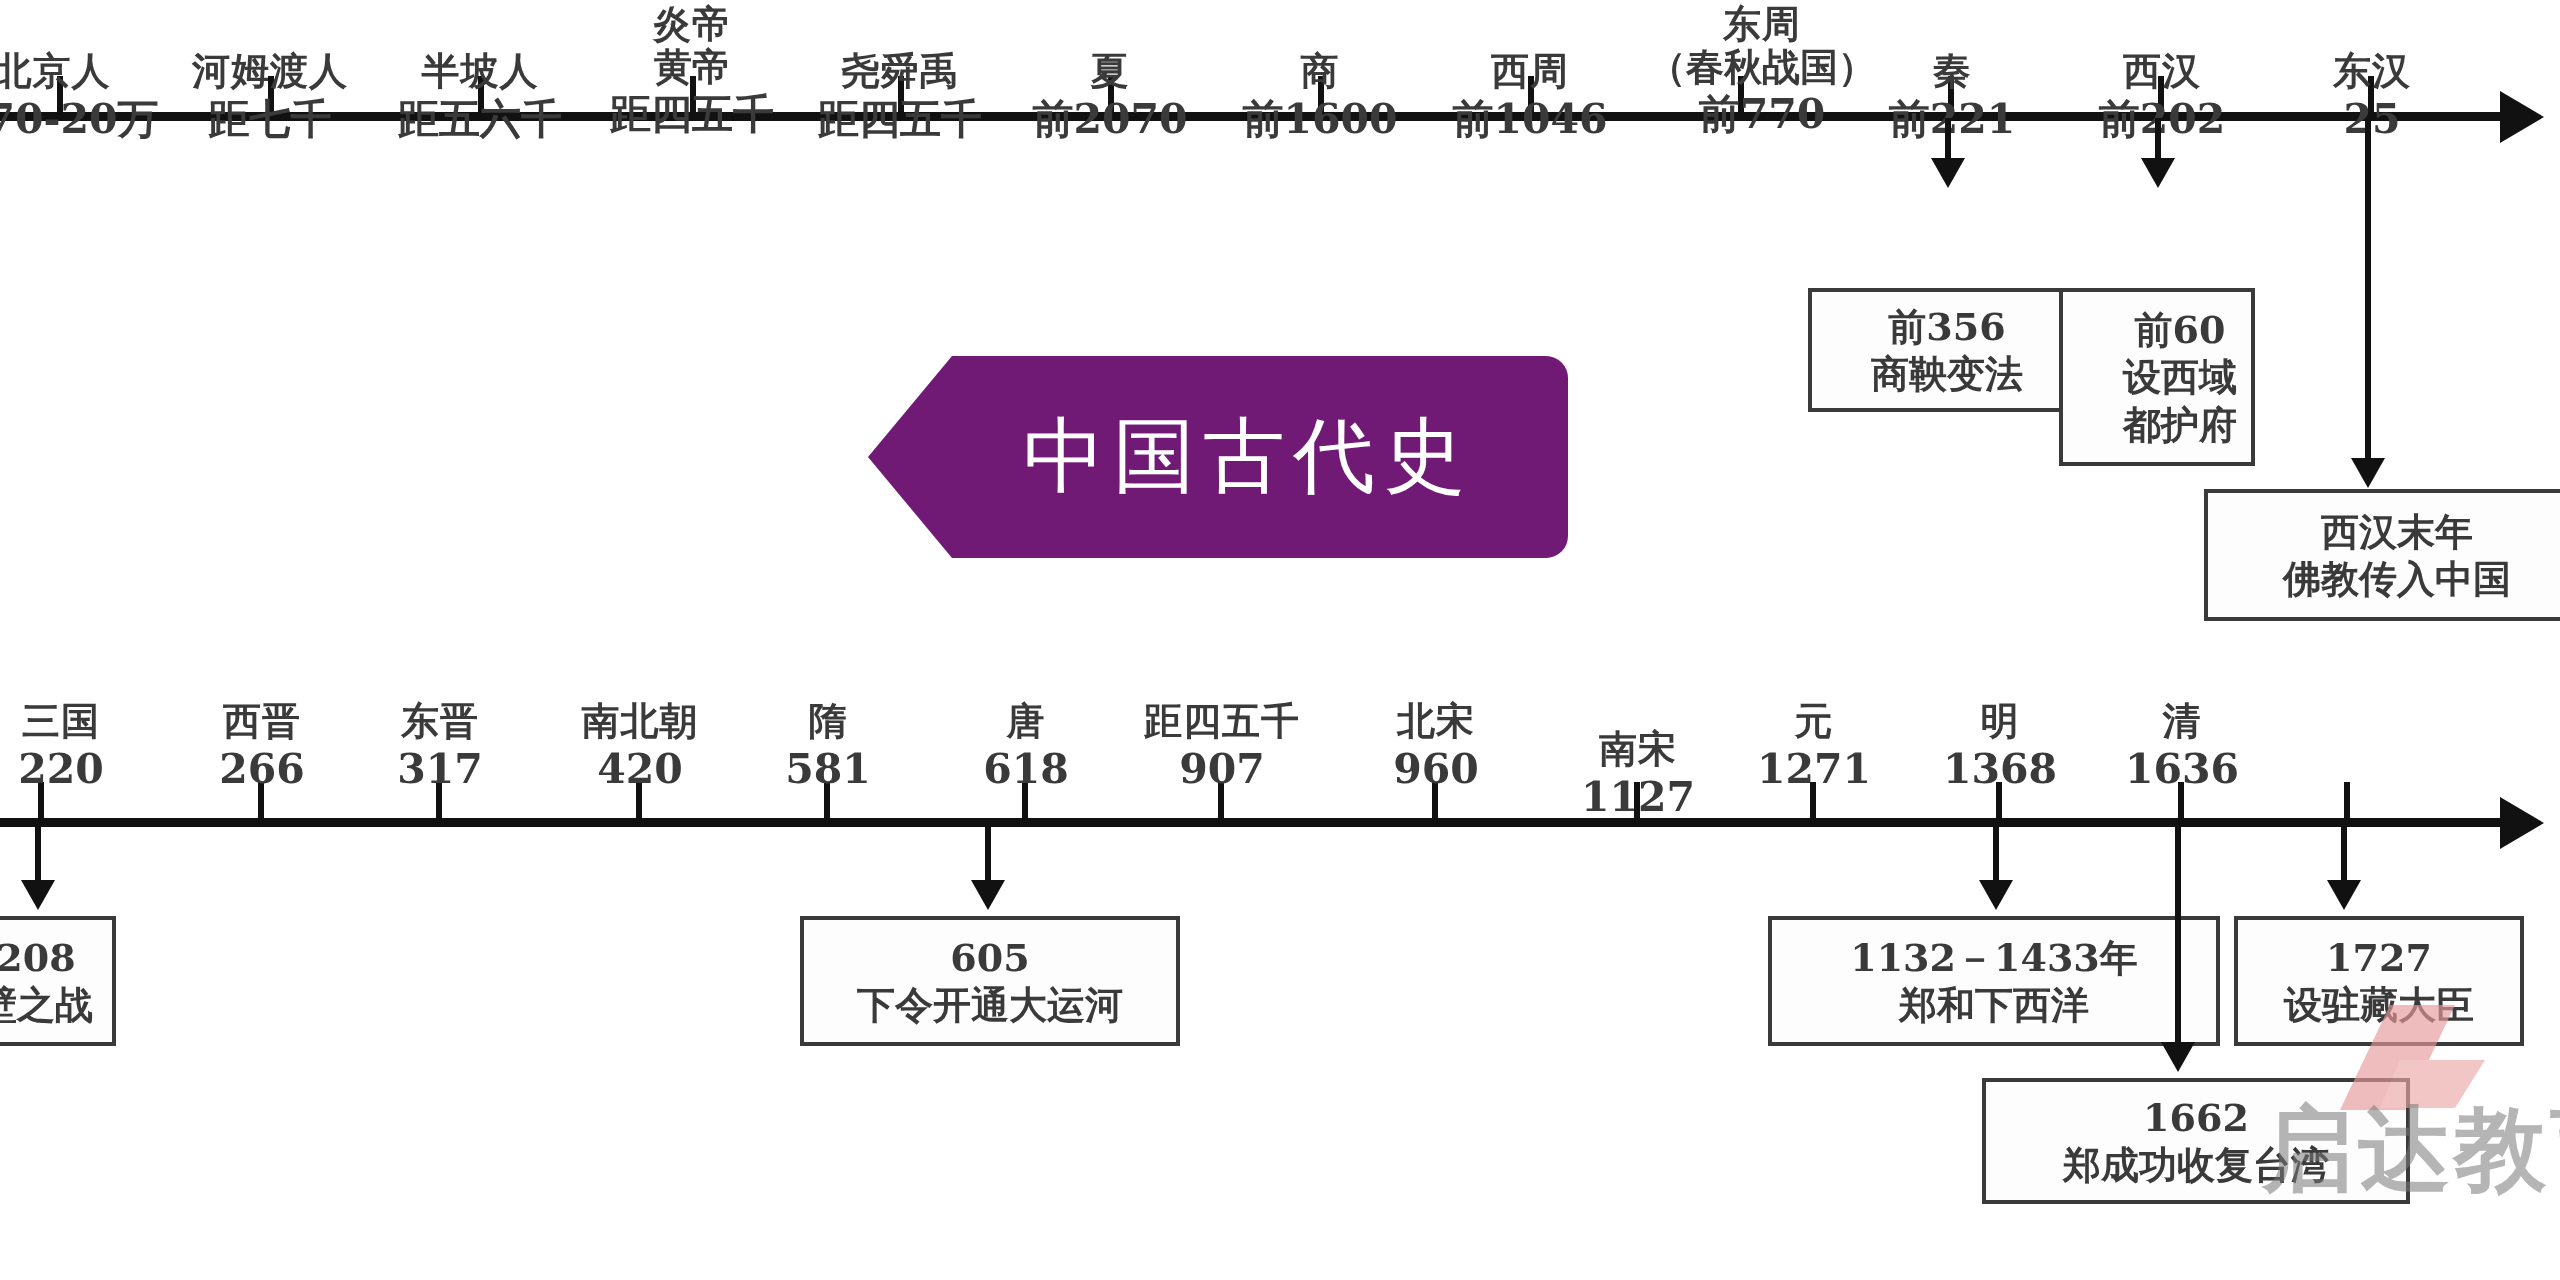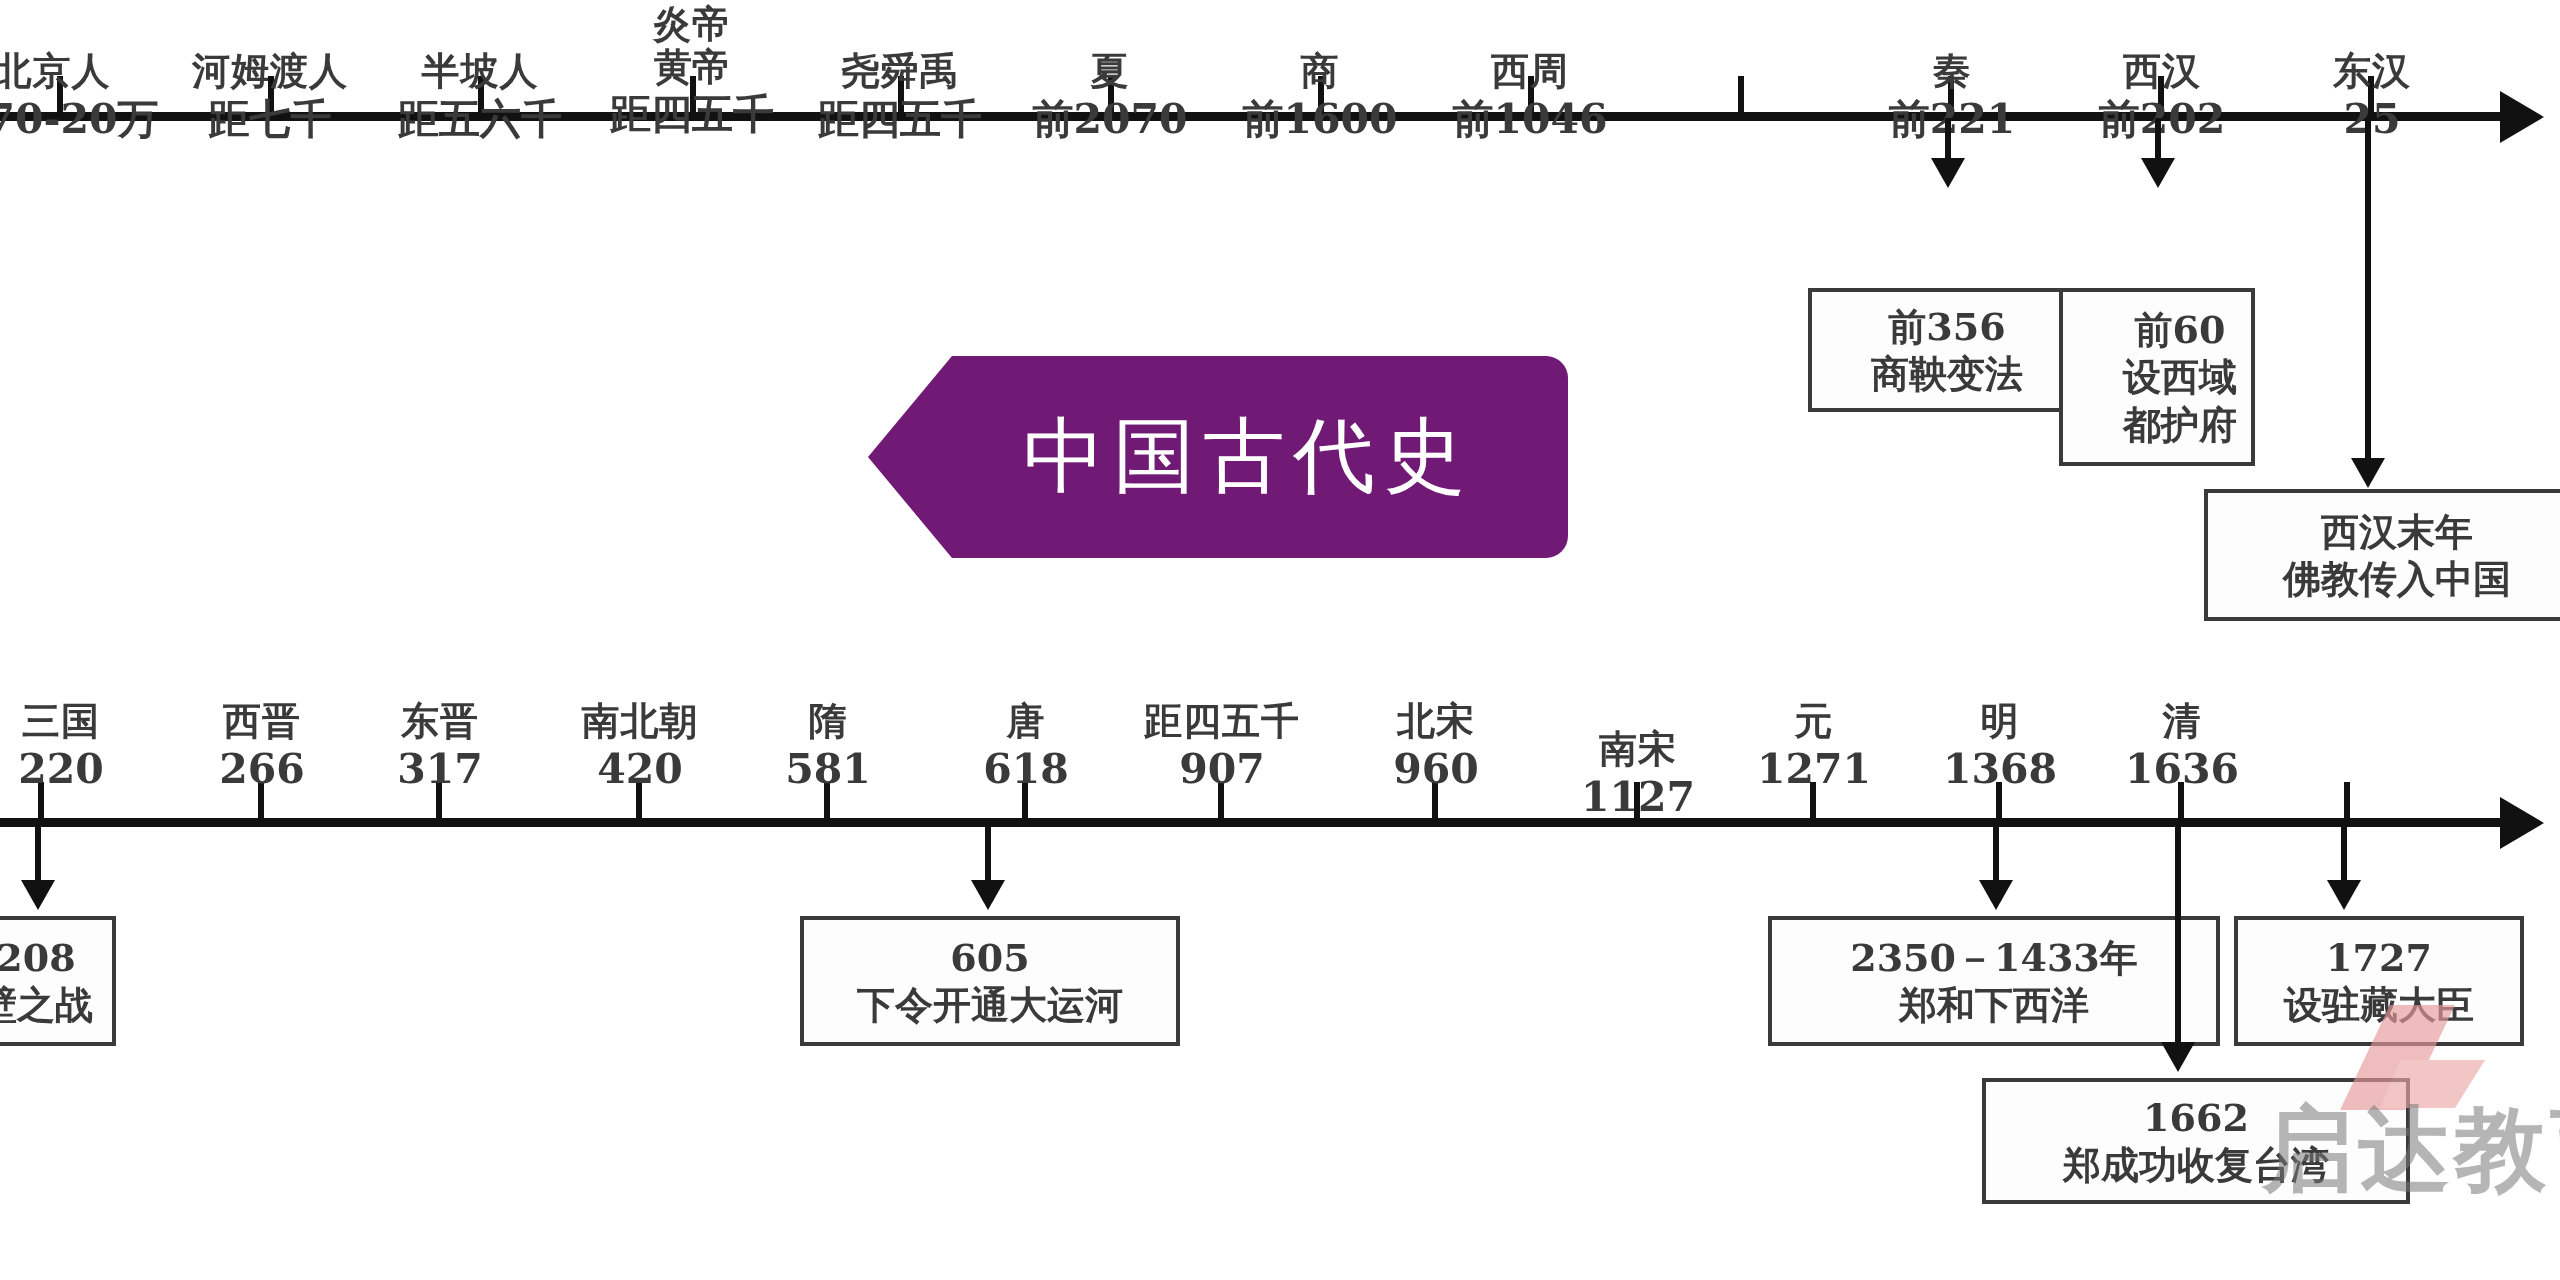--- a/index.html
+++ b/index.html
@@ -167,20 +167,25 @@
     <span class="era-date">前2070</span>
   </div>
   <div class="era" style="left:1320px;top:50px;">
     <span class="era-name">商</span>
     <span class="era-date">前1600</span>
   </div>
   <div class="era" style="left:1530px;top:50px;">
     <span class="era-name">西周</span>
     <span class="era-date">前1046</span>
   </div>
+  <div class="era" style="left:1762px;top:3px;">
+    <span class="era-name">东周</span>
+    <span class="era-name2">（春秋战国）</span>
+    <span class="era-date">前770</span>
+  </div>
   <div class="era" style="left:1952px;top:50px;">
     <span class="era-name">秦</span>
     <span class="era-date">前221</span>
   </div>
   <div class="era" style="left:2162px;top:50px;">
     <span class="era-name">西汉</span>
     <span class="era-date">前202</span>
   </div>
   <div class="era" style="left:2372px;top:50px;">
     <span class="era-name">东汉</span>
@@ -289,21 +294,21 @@
   <div class="drop" style="left:985px;top:824px;height:60px;"></div>
   <div class="drop-head" style="left:971px;top:880px;"></div>
   <div class="evbox" style="left:800px;top:916px;width:380px;height:130px;">
     <span class="ln ln1">605</span>
     <span class="ln ln2">下令开通大运河</span>
   </div>
 
   <div class="drop" style="left:1993px;top:824px;height:60px;"></div>
   <div class="drop-head" style="left:1979px;top:880px;"></div>
   <div class="evbox" style="left:1768px;top:916px;width:452px;height:130px;">
-    <span class="ln ln1">2350－1433年</span>
+    <span class="ln ln1">1132－1433年</span>
     <span class="ln ln2">郑和下西洋</span>
   </div>
 
   <div class="drop" style="left:2341px;top:824px;height:60px;"></div>
   <div class="drop-head" style="left:2327px;top:880px;"></div>
   <div class="evbox" style="left:2234px;top:916px;width:290px;height:130px;">
     <span class="ln ln1">1727</span>
     <span class="ln ln2">设驻藏大臣</span>
   </div>
 

